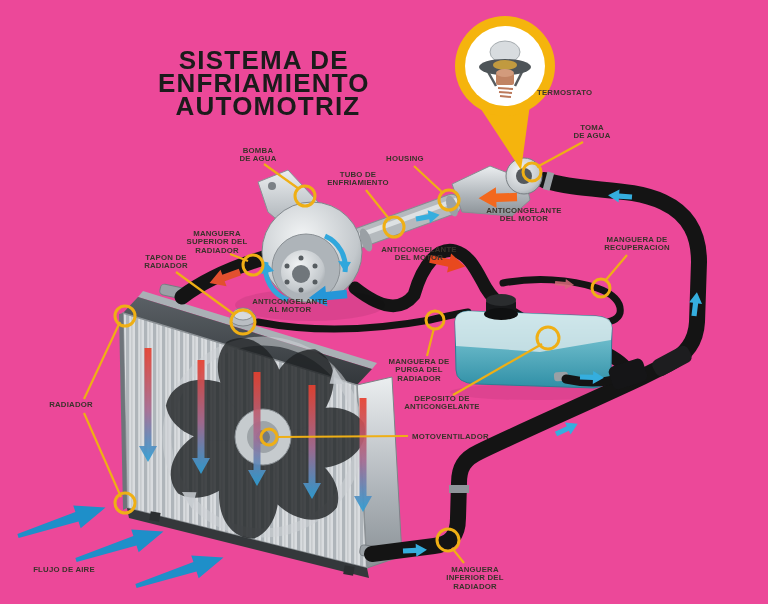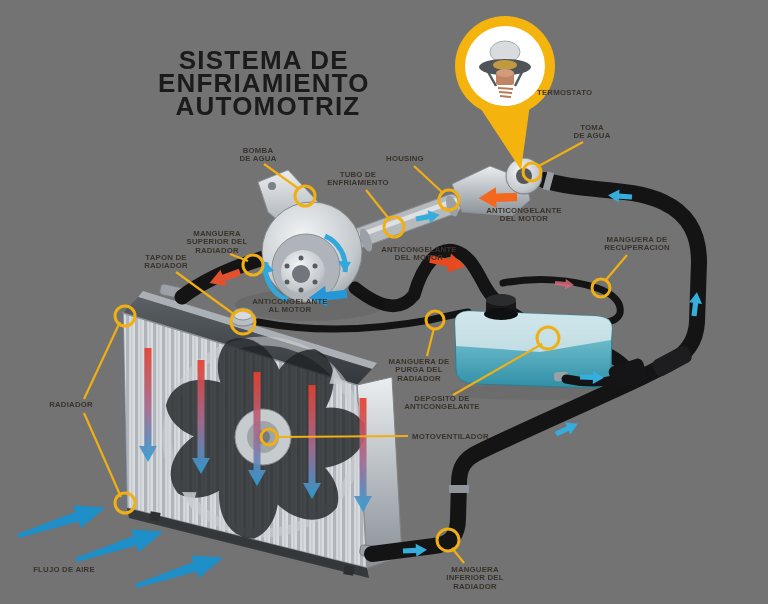--- a/index.html
+++ b/index.html
@@ -1,16 +1,16 @@
 <!DOCTYPE html>
 <html style="--title-color: #1B1B1B; --label-color: #3A332B;"><head>
 <meta charset="utf-8">
 <style>
   html,body{margin:0;padding:0;background:#fff;}
-  .stage{position:relative;width:768px;height:604px;background:#737373;overflow:hidden;
+  .stage{position:relative;width:768px;height:604px;background:#ec4899;overflow:hidden;
          font-family:"Liberation Sans",sans-serif;text-align:center;}
   svg{position:absolute;left:0;top:0;}
   .title-text{font-family:"Liberation Sans",sans-serif;font-weight:800;font-size:26px;
               letter-spacing:1.2px;fill:var(--title-color,#1b1b1b);}
   .lbl{font-family:"Liberation Sans",sans-serif;font-weight:700;font-size:7.8px;
        letter-spacing:.2px;fill:var(--label-color,#3a332b);}
 </style>
 </head>
 <body>
 

